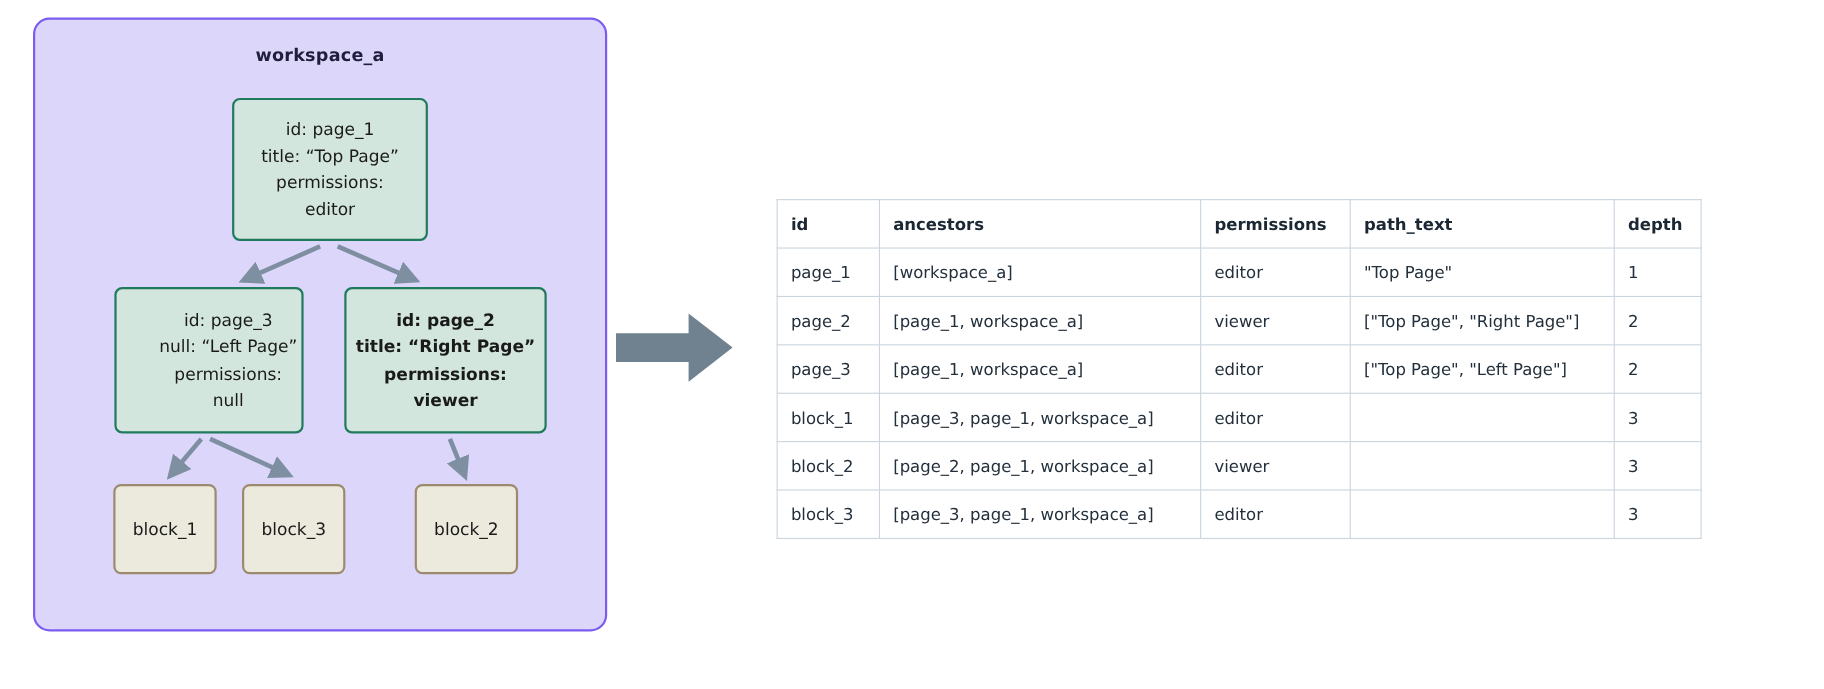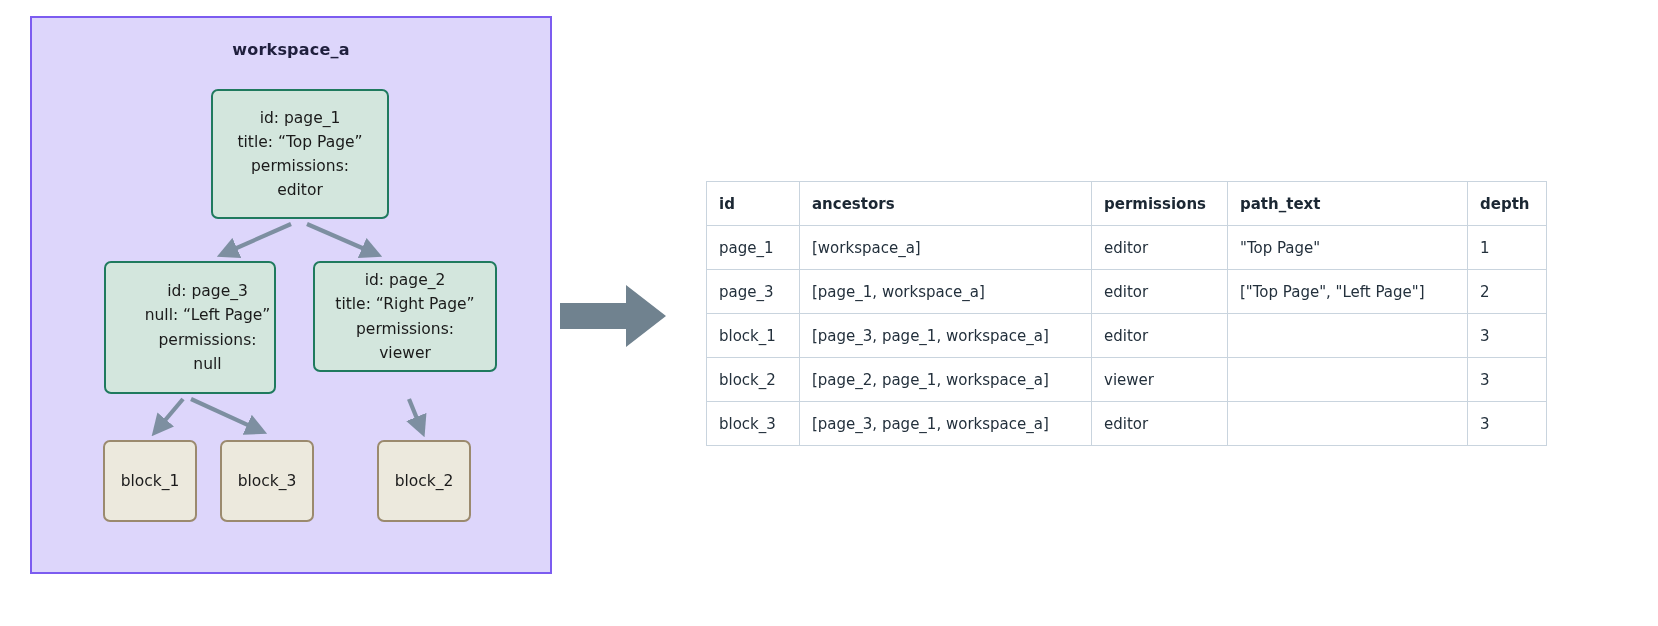--- a/index.html
+++ b/index.html
@@ -18,21 +18,21 @@
 
   
   #workspace-panel {
     position: absolute;
     left: 30px;
     top: 16px;
     width: 522px;
     height: 558px;
     background: #ddd6fb;
     border: 2px solid #7c5cf0;
-    border-radius: 0;
+    border-radius: 15px;
     box-sizing: border-box;
   }
 
   #workspace-title {
     position: absolute;
     left: 0;
     top: 22px;
     width: 100%;
     text-align: center;
     font-size: 16px;
@@ -54,21 +54,21 @@
     justify-content: center;
     color: #1a1a1a;
     font-size: 15.5px;
     line-height: 1.55;
     text-align: center;
   }
   .page-node .line { display: block; white-space: nowrap; }
 
   #node-page_1 { left: 179px; top: 71px;  width: 178px; height: 130px; }
   #node-page_3 { left: 72px;  top: 243px; width: 172px; height: 133px; padding-left: 35px; }
-  #node-page_2 { left: 281px; top: 243px; width: 184px; height: 111px; }
+  #node-page_2 { left: 281px; top: 243px; width: 184px; height: 133px; font-weight: bold; }
 
   
   .block-node {
     position: absolute;
     background: #ece9dd;
     border: 2px solid #9b8a6e;
     border-radius: 7px;
     box-sizing: border-box;
     display: flex;
     align-items: center;
@@ -219,20 +219,27 @@
     </thead>
     <tbody>
       <tr>
         <td>page_1</td>
         <td>[workspace_a]</td>
         <td>editor</td>
         <td>"Top Page"</td>
         <td>1</td>
       </tr>
       <tr>
+        <td>page_2</td>
+        <td>[page_1, workspace_a]</td>
+        <td>viewer</td>
+        <td>["Top Page", "Right Page"]</td>
+        <td>2</td>
+      </tr>
+      <tr>
         <td>page_3</td>
         <td>[page_1, workspace_a]</td>
         <td>editor</td>
         <td>["Top Page", "Left Page"]</td>
         <td>2</td>
       </tr>
       <tr>
         <td>block_1</td>
         <td>[page_3, page_1, workspace_a]</td>
         <td>editor</td>

